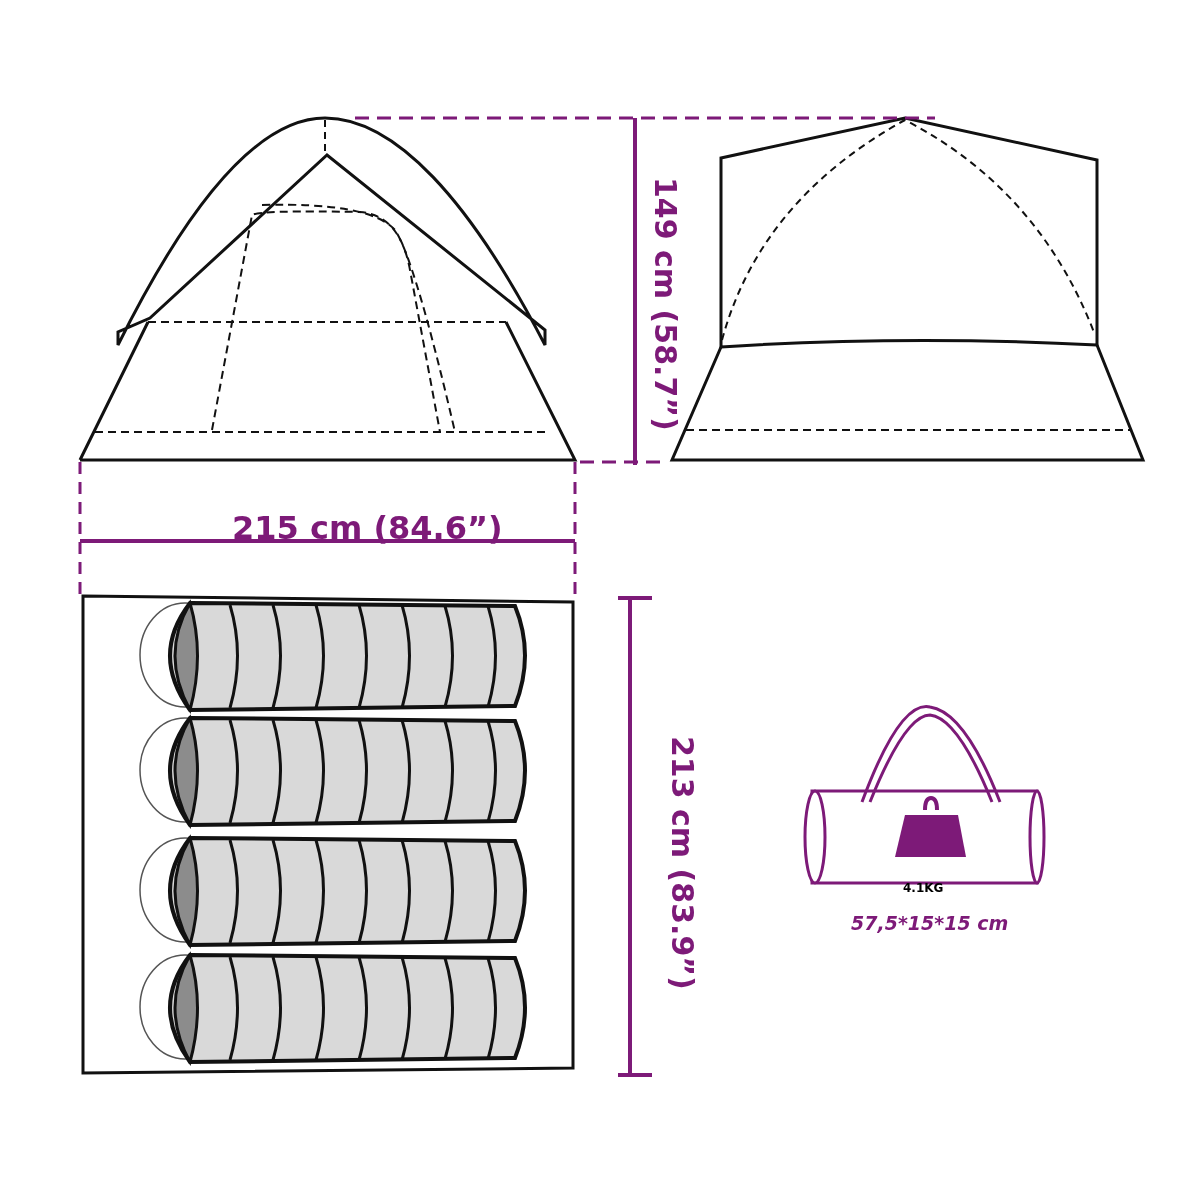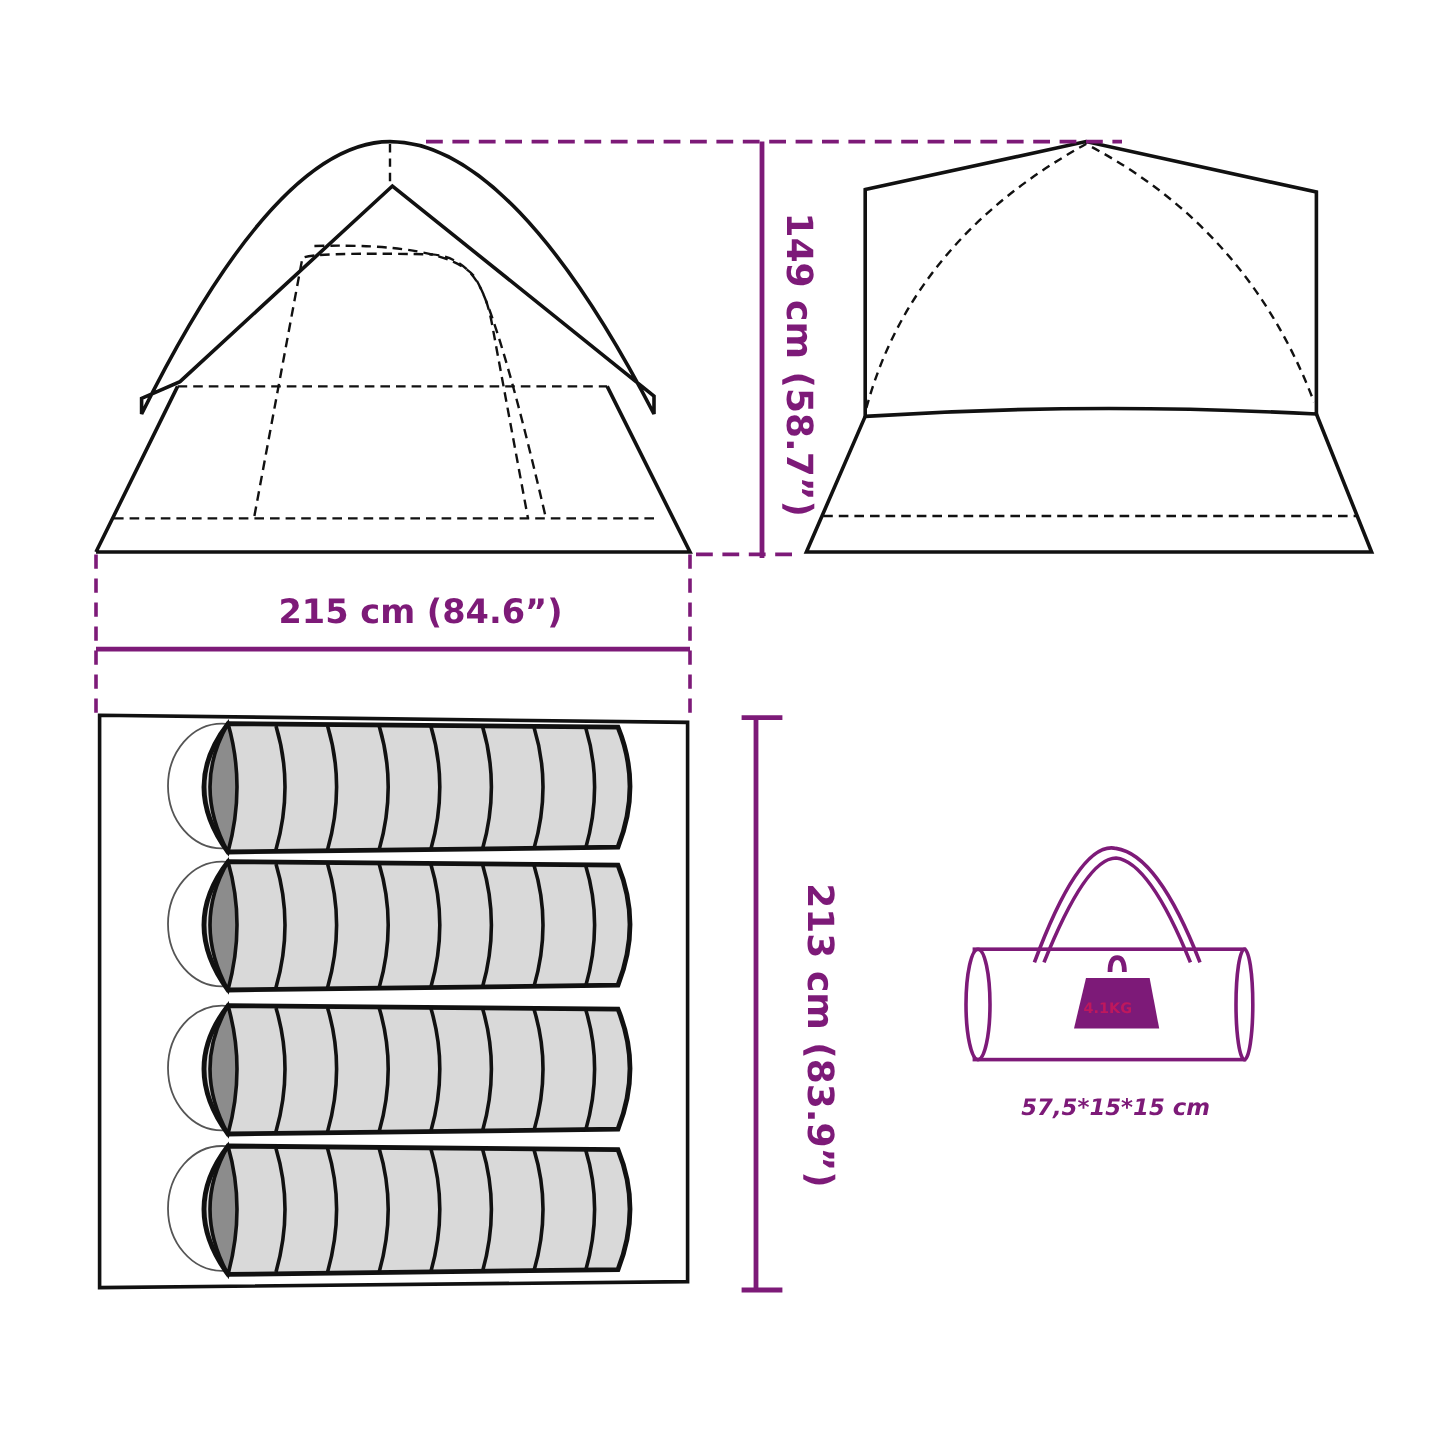--- a/index.html
+++ b/index.html
@@ -1,22 +1,22 @@
 <!DOCTYPE html>
 <html><head>
 <meta charset="utf-8">
 <style>
   html,body{margin:0;padding:0;background:#ffffff;}
   body{width:1200px;height:1200px;position:relative;overflow:hidden;font-family:"DejaVu Sans","Liberation Sans",sans-serif;}
   svg{position:absolute;left:0;top:0;}
   .dim{position:absolute;color:#7d1a78;font-weight:bold;white-space:nowrap;}
-  .dim-h{font-size:28px;}
+  .dim-h{font-size:32px;margin-top:16px;}
   .dim-v{font-size:30px;transform-origin:left top;transform:rotate(90deg);}
   .bag-dim{font-size:19px;}
-  .kg{position:absolute;color:#be185d;font-weight:bold;font-size:12px;}
+  .kg{position:absolute;color:#000000;font-weight:bold;font-size:12px;margin-top:48px;}
 </style>
 </head>
 <body>
 
 <svg width="1200" height="1200" viewBox="0 0 1200 1200">
 
   <g fill="none" stroke="#111" stroke-width="3">
 
     <path d="M118,345 C190,200 260,118 325,118 C395,118 470,200 545,345 L545,330 L327,155 L150,318 L118,332 Z" fill="#fff"></path>
     <path d="M325,120 L325,155" stroke-dasharray="7,5" stroke-width="2"></path>

